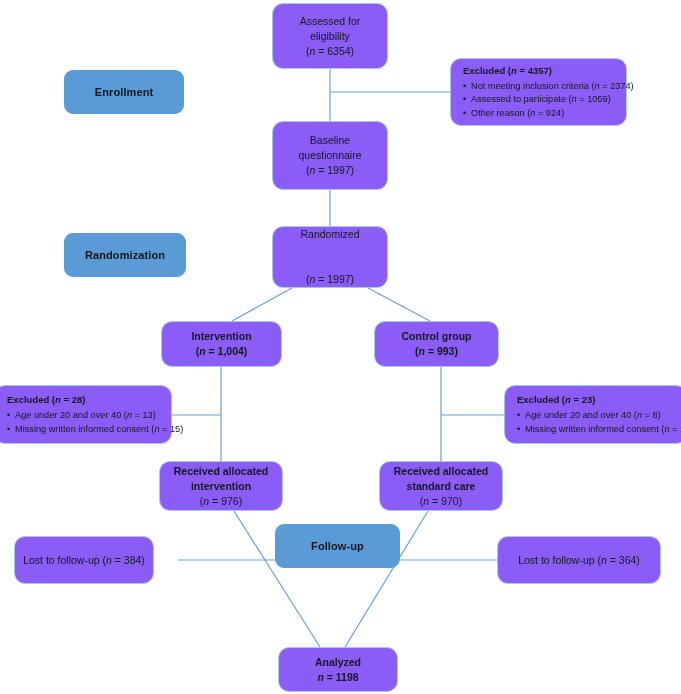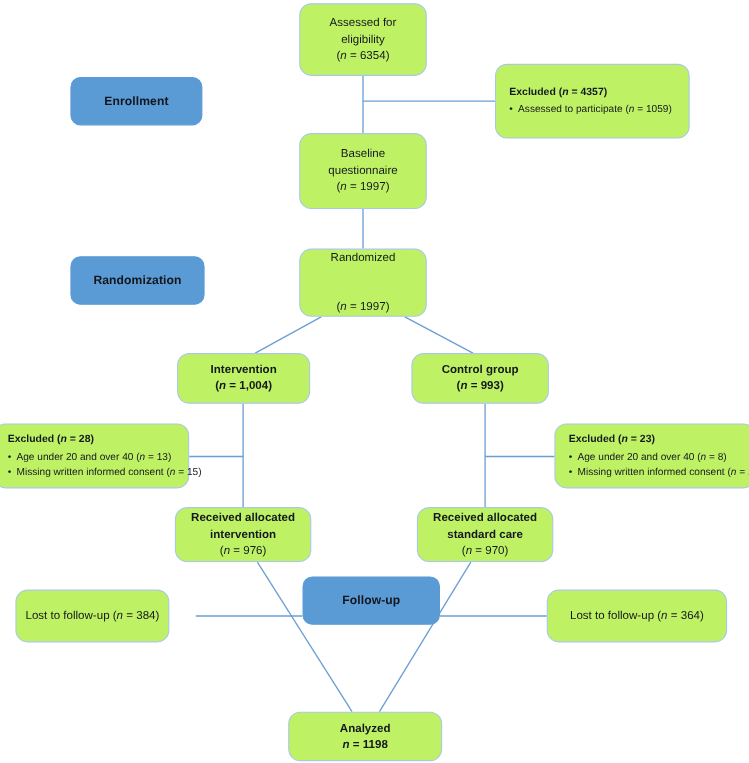--- a/index.html
+++ b/index.html
@@ -34,21 +34,21 @@
     box-sizing: border-box;
     z-index: 2;
     display: flex;
     flex-direction: column;
     align-items: center;
     justify-content: center;
     text-align: center;
     border-radius: 11px;
   }
   .box {
-    background: #bef264;
+    background: #8b5cf6;
     border: 1px solid #a9c8e6;
     color: #14181f;
     font-size: 10.5px;
     line-height: 15px;
   }
   .box.bold {
     font-weight: bold;
   }
   .stage {
     background: #5b9bd5;
@@ -133,21 +133,23 @@
 
   <div class="node box" style="left:272px; top:3px; width:116px; height:66px;">
     <div>Assessed for</div>
     <div>eligibility</div>
     <div>(<i>n</i><span> = 6354)</span></div>
   </div>
 
   <div class="node box reasons" style="left:450px; top:58px; width:177px; height:68px;">
     <div class="rtitle"><span>Excluded (</span><i>n</i><span> = 4357)</span></div>
     <ul>
+      <li><span>Not meeting inclusion criteria (</span><i>n</i><span> = 2374)</span></li>
       <li><span>Assessed to participate (</span><i>n</i><span> = 1059)</span></li>
+      <li><span>Other reason (</span><i>n</i><span> = 924)</span></li>
     </ul>
   </div>
 
   <div class="node box" style="left:272px; top:121px; width:116px; height:69px;">
     <div>Baseline</div>
     <div>questionnaire</div>
     <div>(<i>n</i><span> = 1997)</span></div>
   </div>
 
   <div class="node box" style="left:272px; top:226px; width:116px; height:62px;gap:30px;">
@@ -194,18 +196,18 @@
   </div>
 
   <div class="node box oneline" style="left:14px; top:536px; width:140px; height:48px;">
     <div><span>Lost to follow-up (</span><i>n</i><span> = 384)</span></div>
   </div>
 
   <div class="node box oneline" style="left:497px; top:536px; width:164px; height:48px;">
     <div><span>Lost to follow-up (</span><i>n</i><span> = 364)</span></div>
   </div>
 
-  <div class="node box bold" style="left:262px; top:647px; width:140px; height:45px;">
+  <div class="node box bold" style="left:278px; top:647px; width:120px; height:45px;">
     <div>Analyzed</div>
     <div><i>n</i><span> = 1198</span></div>
   </div>
 
 </div>
 
 </body></html>

